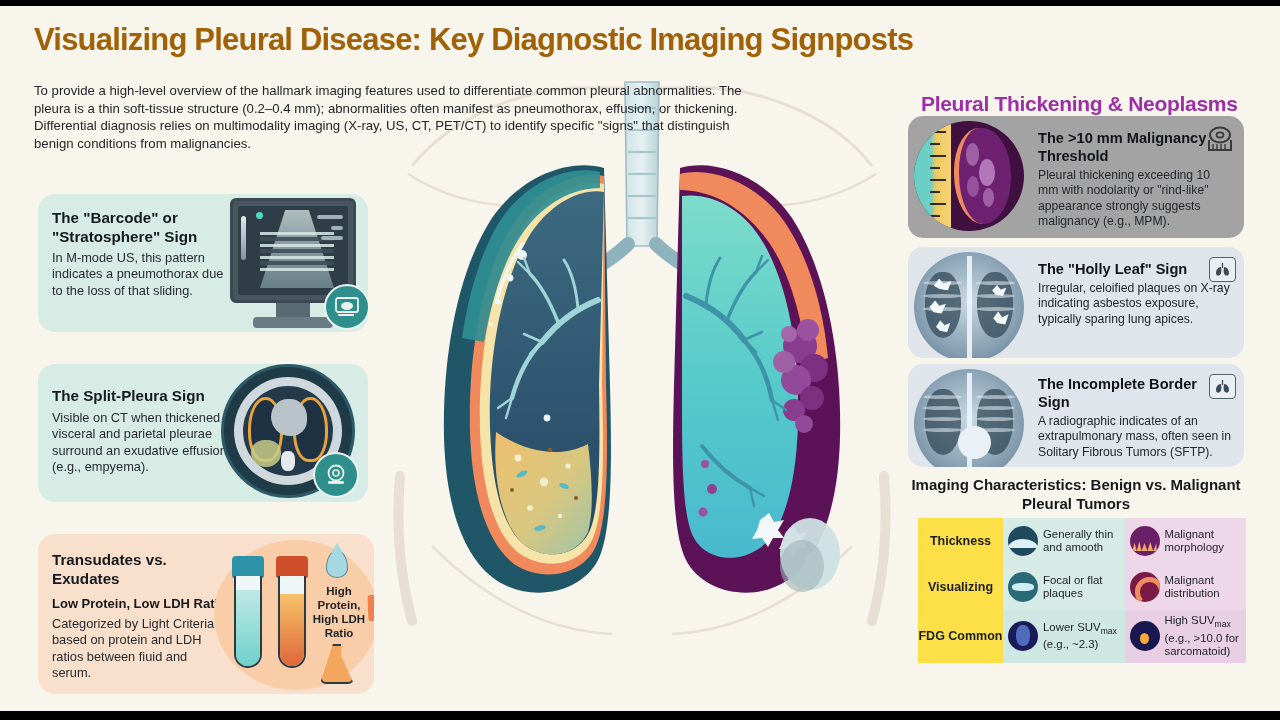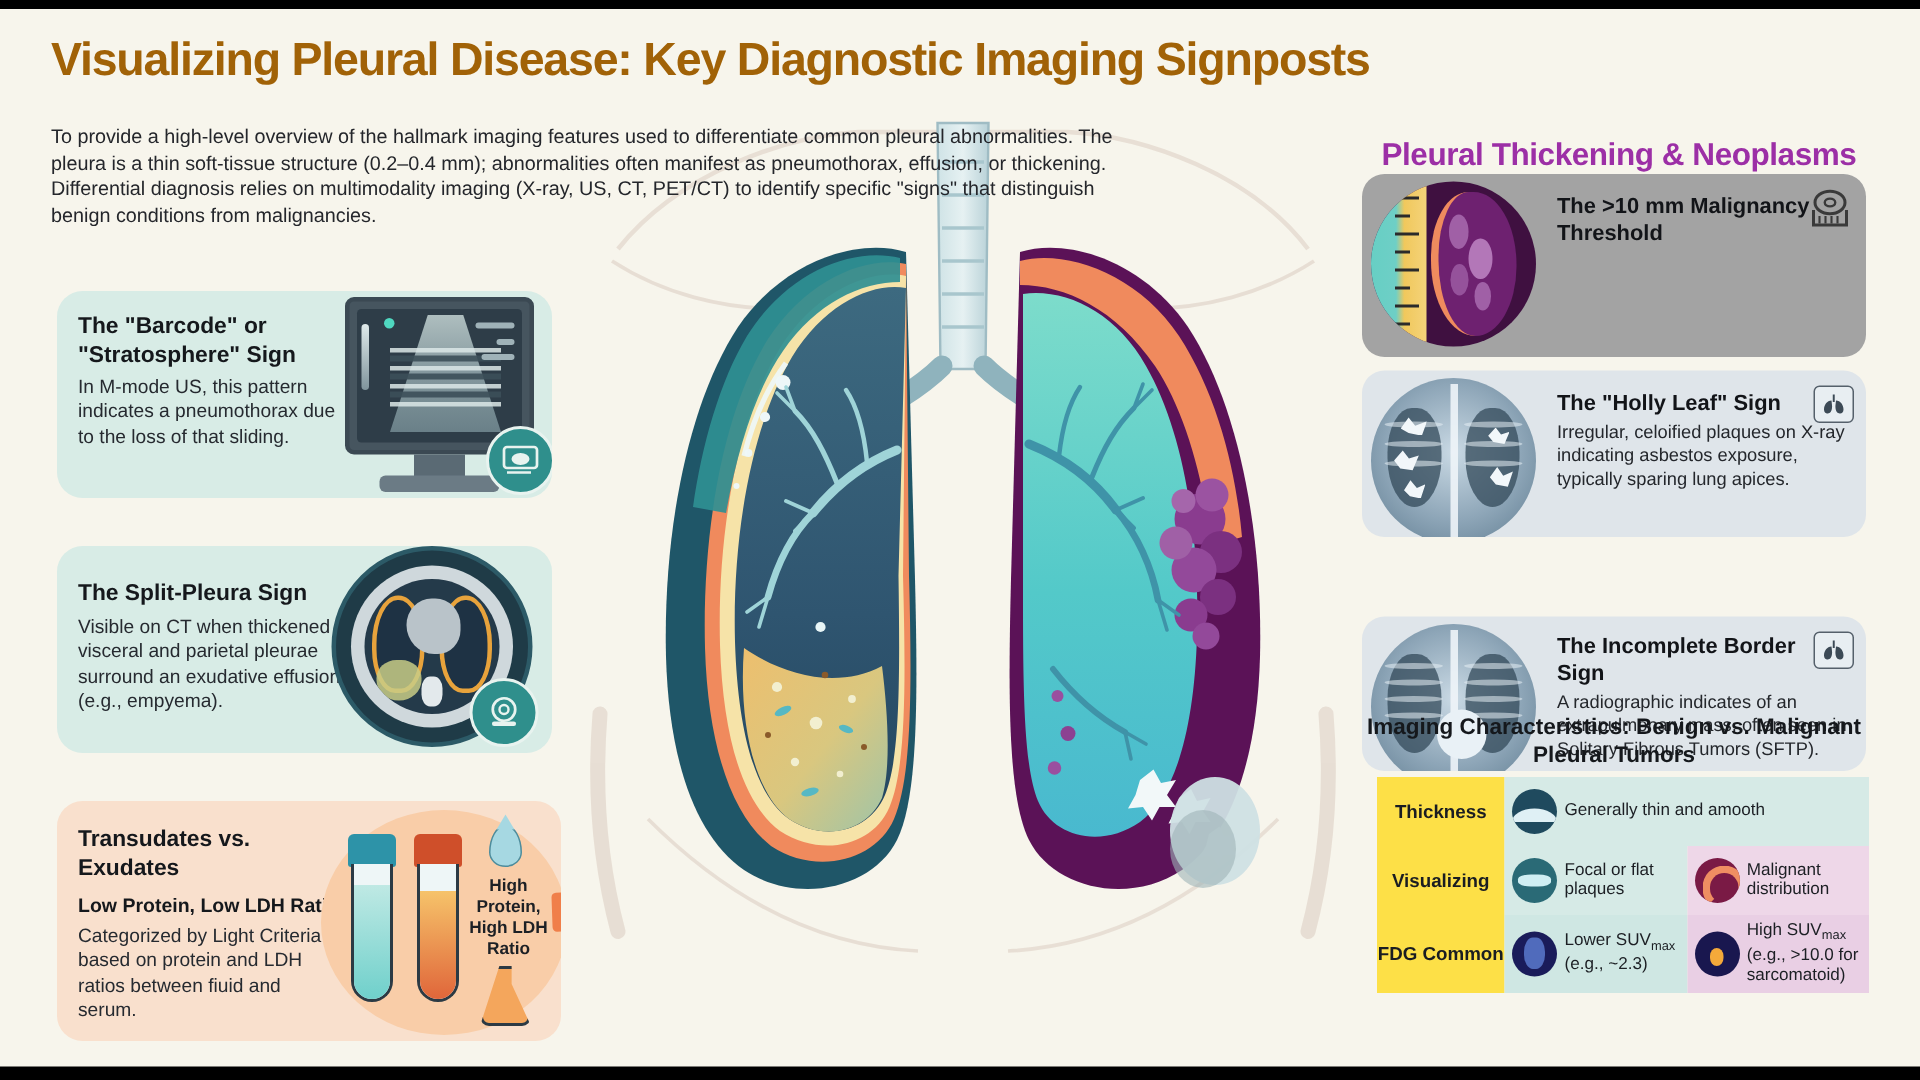--- a/index.html
+++ b/index.html
@@ -204,21 +204,21 @@
   .tube-arrow {
     position: absolute; left: 330px; top: 60px; width: 70px; height: 26px;
     background: #f07f4a; border-radius: 3px;
     transform: rotate(-2deg);
   }
 
   
   .rcard { position: absolute; border-radius: 15px; overflow: hidden; }
   .rcard1 { left: 908px; top: 110px; width: 336px; height: 122px; background: #a3a3a3; }
   .rcard2 { left: 908px; top: 241px; width: 336px; height: 111px; background: #dfe5ea; }
-  .rcard3 { left: 908px; top: 358px; width: 336px; height: 103px; background: #dfe5ea; margin-top: 47px; }
+  .rcard3 { left: 908px; top: 358px; width: 336px; height: 103px; background: #dfe5ea; }
 
   .r-thumb { position: absolute; left: 6px; top: 5px; width: 110px; height: 110px; border-radius: 50%; overflow: hidden; }
   .r-title {
     position: absolute; left: 130px;
     width: 180px;
     font-size: 14.6px; font-weight: bold; line-height: 17.5px; color: #121418;
   }
   .r-body {
     position: absolute; left: 130px;
     width: 195px;
@@ -595,20 +595,21 @@
             <div class="pt-tick" style="top:94px;width:10px"></div>
       </div>
       <div class="pt-mass">
         <div class="pt-nod" style="left:14%;top:16%;width:26%;height:24%;background:#a060a6"></div>
         <div class="pt-nod" style="left:40%;top:32%;width:30%;height:28%;background:#b377b8"></div>
         <div class="pt-nod" style="left:16%;top:50%;width:24%;height:22%;background:#95529b"></div>
         <div class="pt-nod" style="left:46%;top:62%;width:22%;height:20%;background:#a060a6"></div>
       </div>
     </div>
     <div class="r-title">The &gt;10 mm Malignancy Threshold</div>
+    <div class="r-body">Pleural thickening exceeding 10 mm with nodolarity or "rind-like" appearance strongly suggests malignancy (e.g., MPM).</div>
     <div class="tape-icon">
       <svg width="32" height="28" viewBox="0 0 32 28">
             <ellipse cx="16" cy="9" rx="10" ry="7.5" fill="none" stroke="#3a3a3a" stroke-width="2"></ellipse>
             <ellipse cx="16" cy="9" rx="3.5" ry="2.6" fill="none" stroke="#3a3a3a" stroke-width="1.6"></ellipse>
             <path d="M5 14 L5 24 L27 24 L27 14" fill="none" stroke="#3a3a3a" stroke-width="2"></path>
             <g stroke="#3a3a3a" stroke-width="1.4">
               <line x1="9" y1="18" x2="9" y2="23"></line>
               <line x1="13" y1="18" x2="13" y2="23"></line>
               <line x1="17" y1="18" x2="17" y2="23"></line>
               <line x1="21" y1="18" x2="21" y2="23"></line>
@@ -673,20 +674,24 @@
 
   <div class="tbl-title">Imaging Characteristics: Benign vs. Malignant Pleural Tumors</div>
   <div class="tbl">
 
     <div class="tr">
       <div class="td-lbl">Thickness</div>
       <div class="td-ben">
         <span class="cell-ico ico-thin"></span>
         <span class="cell-txt">Generally thin and amooth</span>
       </div>
+      <div class="td-mal">
+        <span class="cell-ico ico-malmorph"></span>
+        <span class="cell-txt">Malignant morphology</span>
+      </div>
     </div>
 
     <div class="tr">
       <div class="td-lbl">Visualizing</div>
       <div class="td-ben">
         <span class="cell-ico ico-focal"></span>
         <span class="cell-txt">Focal or flat plaques</span>
       </div>
       <div class="td-mal">
         <span class="cell-ico ico-maldist"></span>

